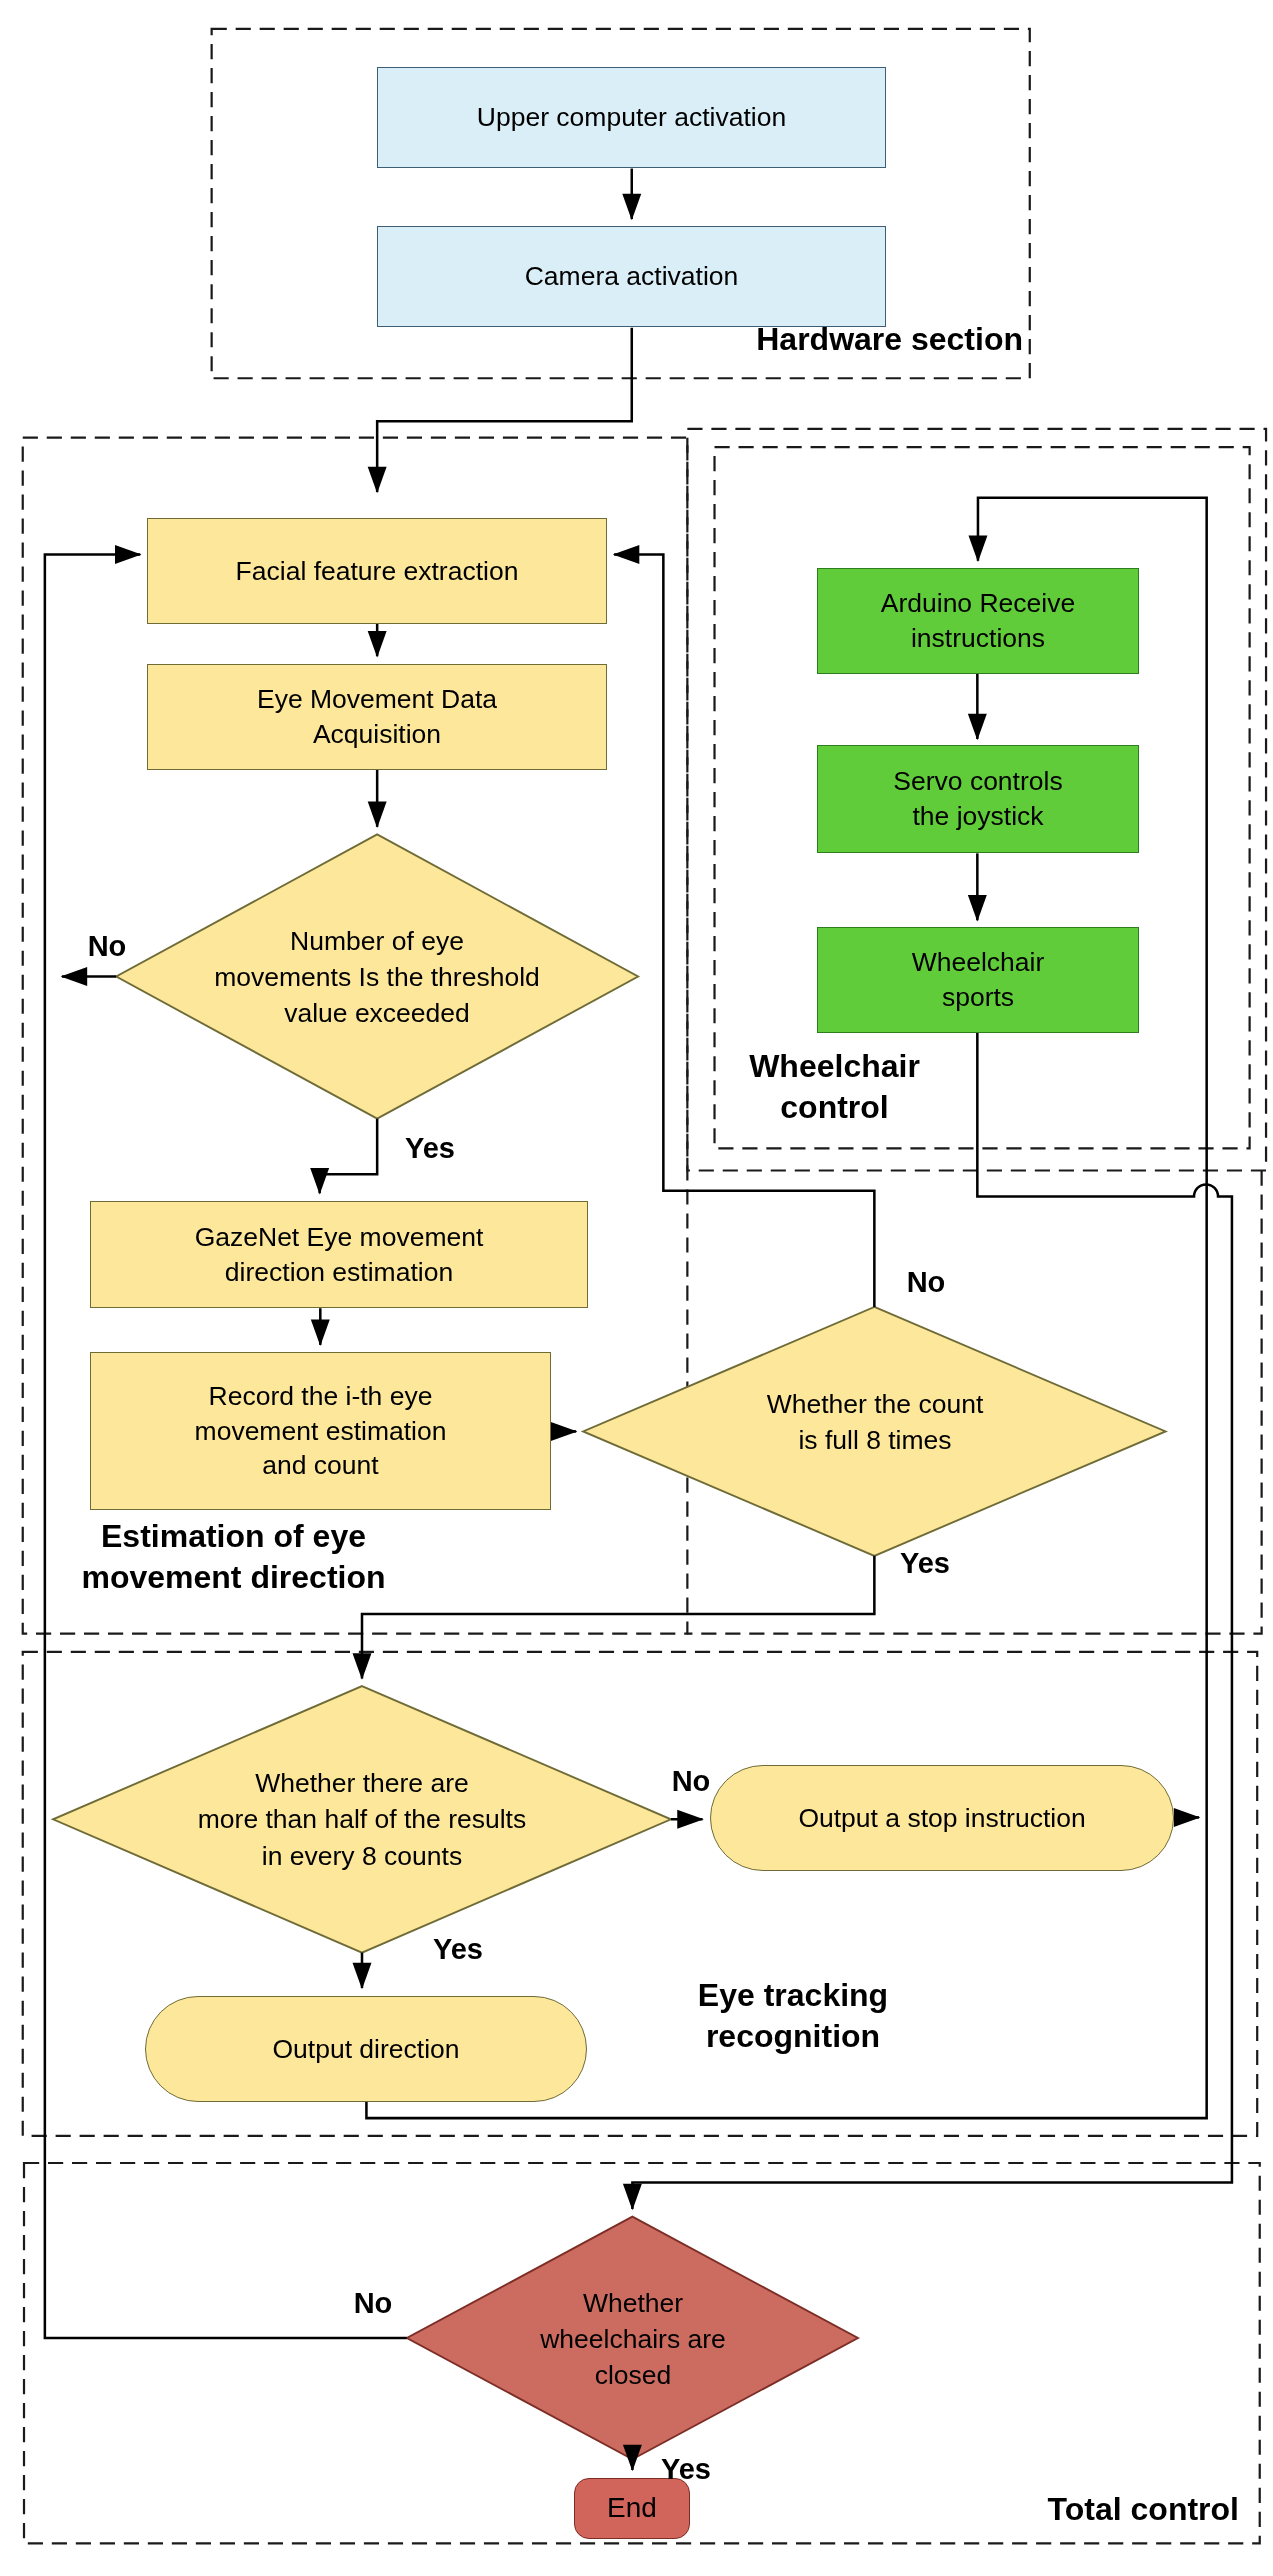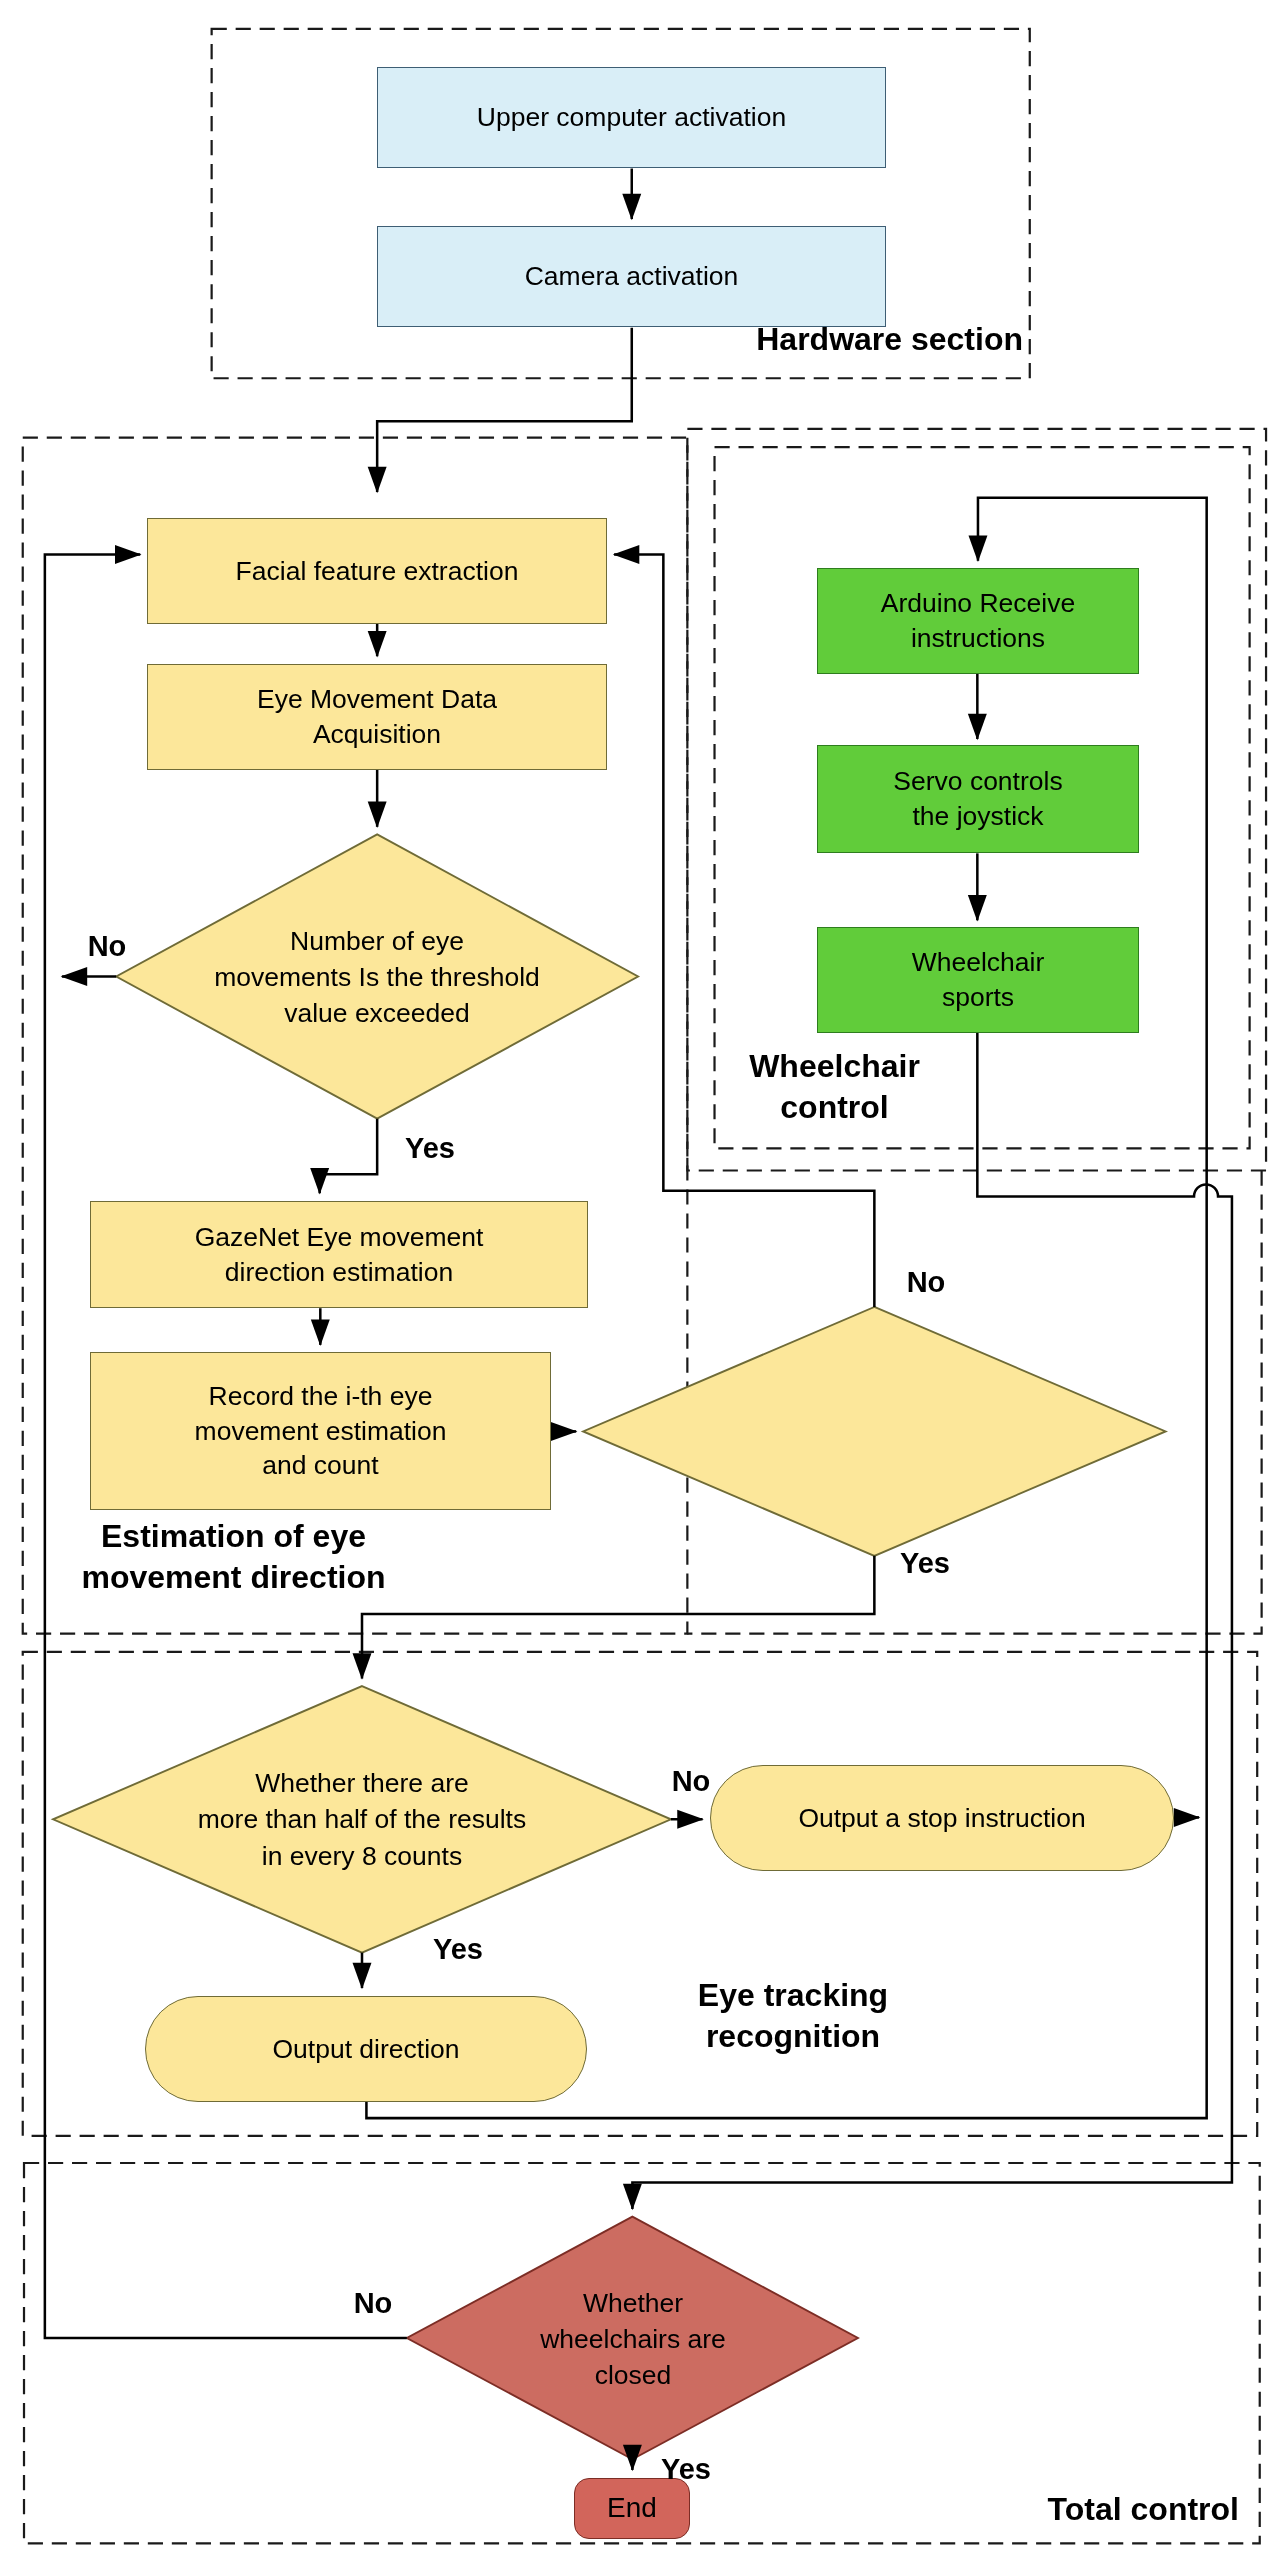--- a/index.html
+++ b/index.html
@@ -95,20 +95,22 @@
 the joystick</span></div>
   <div class="node green" style="left:817px;top:927px;width:322px;height:106px"><span>Wheelchair
 sports</span></div>
   <div class="node capsule" style="left:710px;top:1765px;width:464px;height:106px"><span>Output a stop instruction</span></div>
   <div class="node capsule" style="left:145px;top:1996px;width:442px;height:106px"><span>Output direction</span></div>
   <div class="node endnode" style="left:574px;top:2478px;width:116px;height:61px"><span>End</span></div>
 
   <div class="dtext" style="left:175px;top:901px;width:404px;height:152px"><span>Number of eye
 movements Is the threshold
 value exceeded</span></div>
+  <div class="dtext" style="left:698px;top:1365px;width:354px;height:114px"><span>Whether the count
+is full 8 times</span></div>
   <div class="dtext" style="left:147px;top:1750px;width:430px;height:139px"><span>Whether there are
 more than half of the results
 in every 8 counts</span></div>
   <div class="dtext" style="left:494px;top:2263px;width:278px;height:152px"><span>Whether
 wheelchairs are
 closed</span></div>
 
   <div class="sect-label" style="left:664px;top:319px;width:359px;text-align:right">Hardware section</div>
   <div class="sect-label" style="left:44px;top:1516px;width:379px;text-align:center">Estimation of eye
 movement direction</div>

